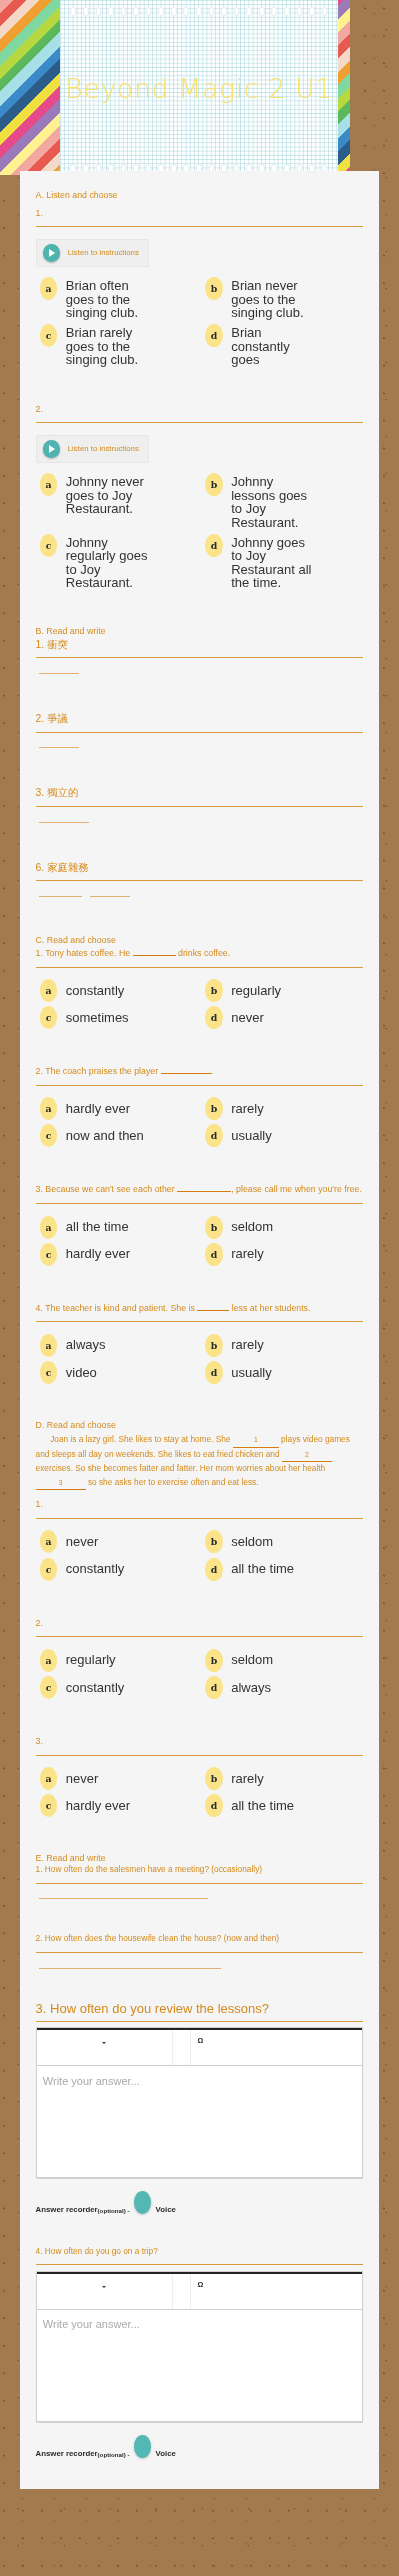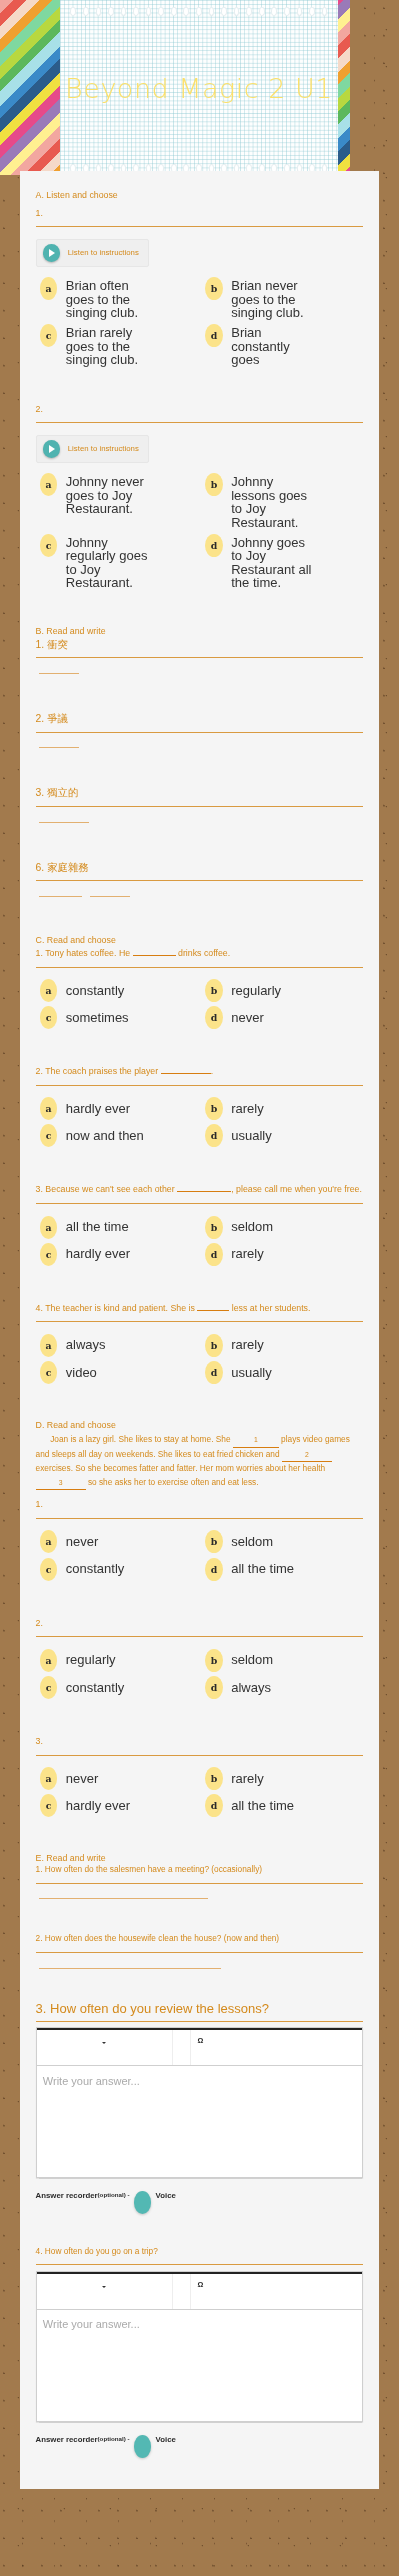--- a/index.html
+++ b/index.html
@@ -71,21 +71,21 @@
   .passage { font-size: 8.3px; line-height: 13.5px; margin-bottom: 8.3px; }
   .passage .indent { display: inline-block; width: 14.6px; }
   .editor { background: #fff; border: 0.5px solid #cfcfcf; box-shadow: 0 0.5px 1px rgba(0,0,0,.15); margin-top: 4.2px; }
   .editor-bar-top { height: 2.6px; background: #222; }
   .toolbar { display: flex; height: 36px; border-bottom: 1px solid #cfcfcf; }
   .tb-select { width: 136px; display: flex; justify-content: center; padding-top: 9.4px; border-right: 0.5px solid #eee; cursor: pointer; }
   .tb-caret { width: 0; height: 0; border-left: 2.1px solid transparent; border-right: 2.1px solid transparent; border-top: 2.6px solid #333; margin-left: 0; margin-top: 2.1px; }
   .tb-empty { width: 18.7px; border-right: 0.5px solid #eee; }
   .tb-omega { padding: 6.2px 0 0 6.2px; font-weight: bold; font-size: 7.3px; cursor: pointer; }
   .editor-area { height: 111px; padding: 8.3px 6.2px; font-size: 11px; color: #aaa; }
-  .recorder { display: flex; align-items: flex-start; gap: 0; margin: 12.5px 0 31px 0; font-weight: bold; font-size: 7.8px; }
+  .recorder { display: flex; align-items: flex-end; gap: 0; margin: 12.5px 0 31px 0; font-weight: bold; font-size: 7.8px; }
   .recorder small { font-size: 6.2px; }
   .rec-btn { width: 17.7px; height: 23px; border-radius: 50%; background: #53b8b3; box-shadow: 0 1px 2.6px rgba(0,0,0,.2); cursor: pointer; margin: 0 4.2px; }
   .footer-strip { height: 15.6px; }
 </style>
 </head>
 <body>
 
 <div class="header">
   <div class="paper">
     <div class="holes top">

